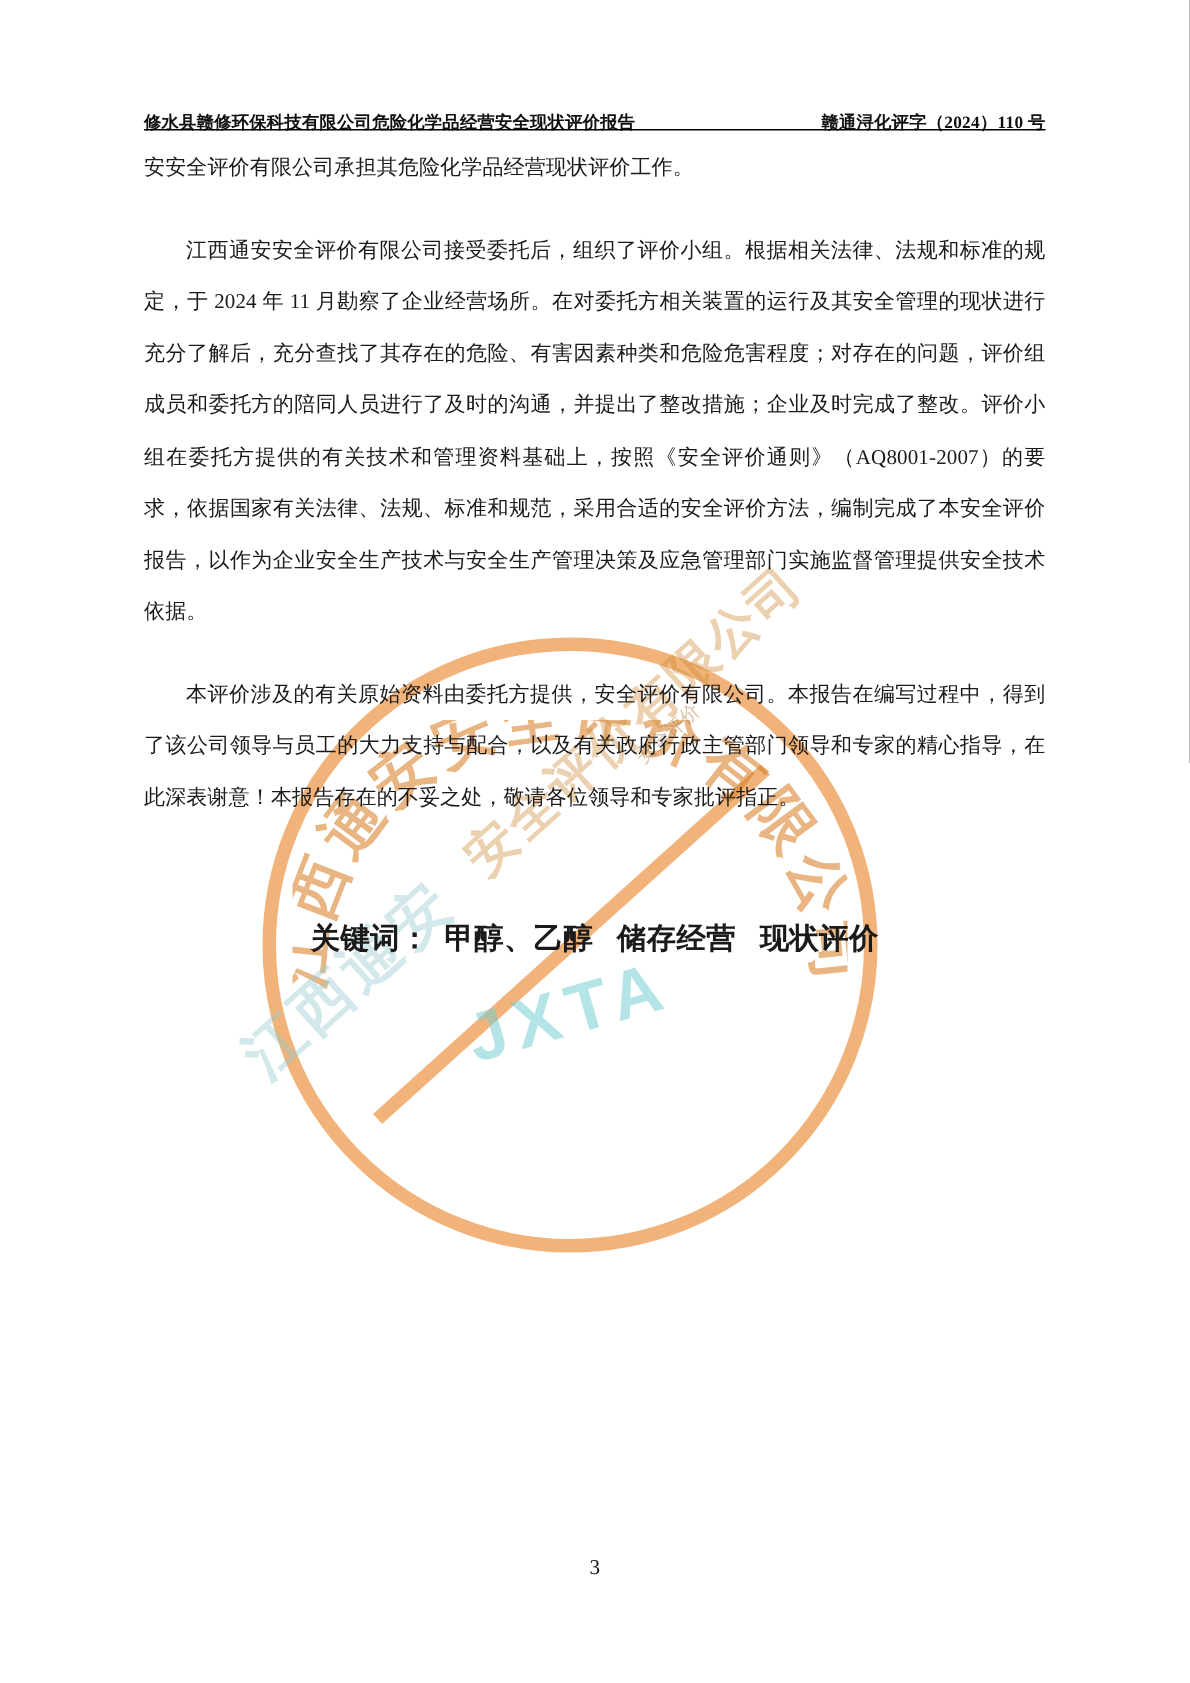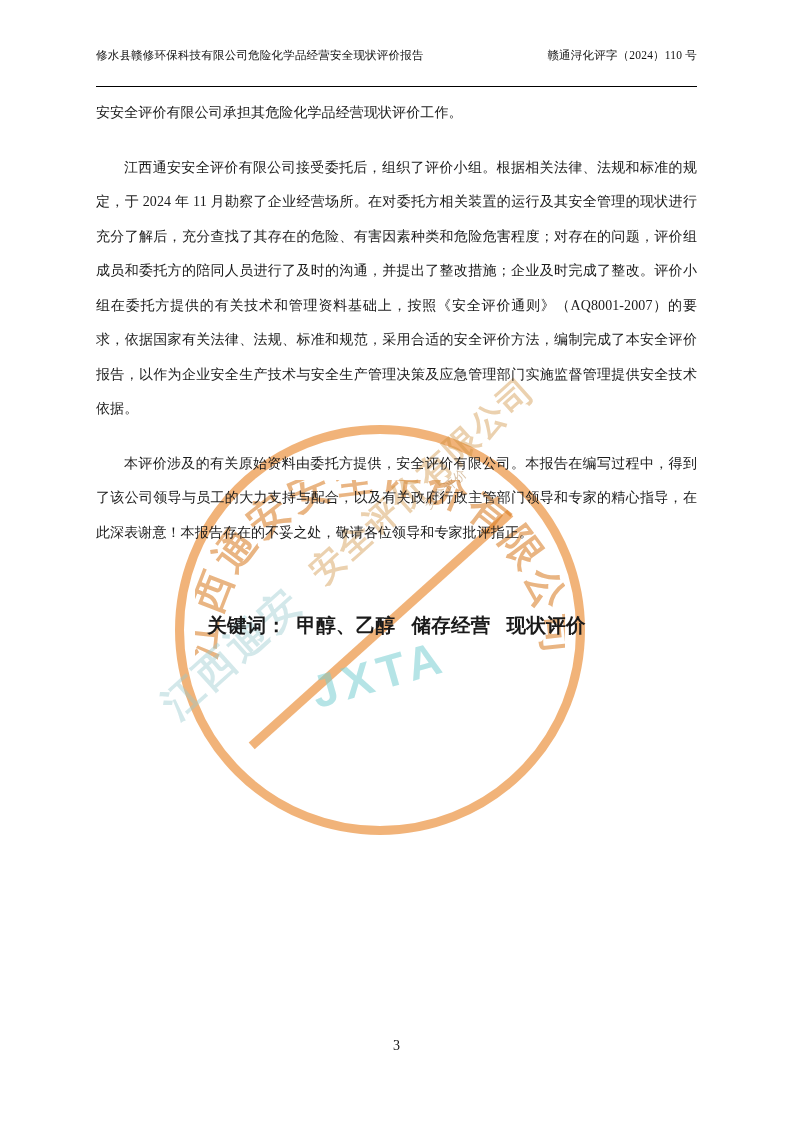--- a/index.html
+++ b/index.html
@@ -12,28 +12,28 @@
     width: 793px;
     height: 1122px;
     background: #ffffff;
     overflow: hidden;
     font-family: "Liberation Serif", "DejaVu Serif", serif;
     color: #1a1a1a;
   }
   
   .header {
     position: absolute;
-    top: 48px;
+    top: 74px;
     left: 96px;
     right: 96px;
     display: flex;
     justify-content: space-between;
     align-items: flex-end;
     font-size: 11.5px;
-    font-weight: normal;
+    font-weight: bold;
     letter-spacing: 0.2px;
     color: #111;
   }
   .header-left { white-space: nowrap; }
   .header-right { white-space: nowrap; margin-left: 39px; }
   .header-rule {
     position: absolute;
     top: 86px;
     left: 96px;
     right: 96px;

